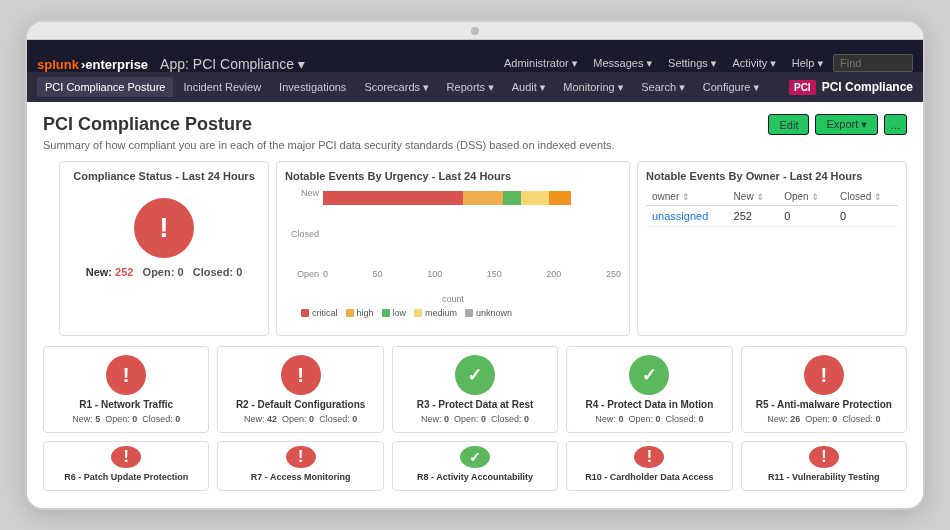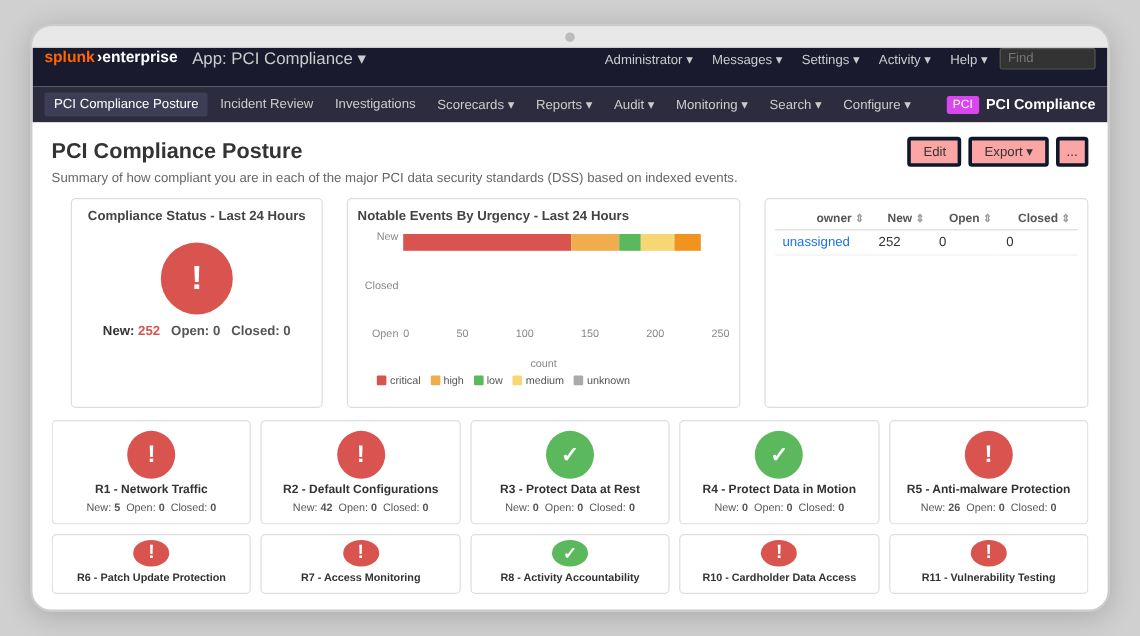--- a/index.html
+++ b/index.html
@@ -42,21 +42,21 @@
       overflow: hidden;
       display: flex;
       flex-direction: column;
     }
 
     
     .top-nav {
       background: #1a1a2e;
       height: 32px;
       display: flex;
-      align-items: flex-start;
+      align-items: flex-end;
       padding: 0 10px;
       gap: 8px;
     }
     .splunk-logo {
       color: #ff6600;
       font-weight: bold;
       font-size: 13px;
       display: flex;
       align-items: center;
       gap: 2px;
@@ -110,24 +110,24 @@
       display: flex;
       align-items: center;
       gap: 2px;
       white-space: nowrap;
     }
     .nav-item.active {
       background: #3d3d55;
       color: #fff;
     }
     .pci-badge {
-      background: #d946ef;
+      background: #be185d;
       color: #fff;
       font-size: 10px;
-      font-weight: normal;
+      font-weight: bold;
       padding: 2px 5px;
       border-radius: 2px;
       margin-left: 8px;
     }
     .pci-compliance-label {
       color: #fff;
       font-size: 12px;
       font-weight: bold;
       margin-left: 4px;
     }
@@ -151,38 +151,38 @@
       font-weight: bold;
       color: #333;
     }
     .page-actions {
       display: flex;
       gap: 6px;
     }
     .btn {
       padding: 3px 10px;
       font-size: 11px;
-      border: 3px solid #0f172a;
-      background: #fca5a5;
+      border: 1px solid #0f172a;
+      background: #22c55e;
       border-radius: 3px;
       cursor: pointer;
       color: #333;
     }
     .btn-dots { padding: 3px 6px; }
 
     .page-subtitle {
       font-size: 11px;
       color: #666;
       margin-bottom: 10px;
     }
 
     
     .panels-row {
       display: flex;
-      gap: 20px;
+      gap: 7px;
       height: 175px;
       padding-left: 16px;
     }
     .panel {
       border: 1px solid #ddd;
       border-radius: 4px;
       padding: 8px;
       background: #fff;
       overflow: hidden;
     }
@@ -286,25 +286,25 @@
       margin-top: 1px;
     }
 
     
     .events-table {
       width: 100%;
       border-collapse: collapse;
       font-size: 11px;
     }
     .events-table th {
-      text-align: right;
+      text-align: left;
       padding: 3px 6px;
       border-bottom: 1px solid #ddd;
       color: #555;
-      font-weight: bold;
+      font-weight: normal;
       font-size: 10px;
     }
     .events-table td {
       padding: 4px 6px;
       border-bottom: 1px solid #f0f0f0;
       color: #333;
     }
     .link-blue { color: #1a73e8; cursor: pointer; }
     .sort-arrow { color: #999; font-size: 9px; }
 
@@ -490,20 +490,21 @@
               </div>
               <div class="legend-item">
                 <div class="legend-dot" style="background:#aaa;"></div>
                 <span>unknown</span>
               </div>
             </div>
           </div>
         </div>
 
         <div class="panel panel-right">
+          <div class="panel-title">Notable Events By Owner - Last 24 Hours</div>
           <table class="events-table">
             <thead>
               <tr>
                 <th>owner <span class="sort-arrow">⇕</span></th>
                 <th>New <span class="sort-arrow">⇕</span></th>
                 <th>Open <span class="sort-arrow">⇕</span></th>
                 <th>Closed <span class="sort-arrow">⇕</span></th>
               </tr>
             </thead>
             <tbody>

